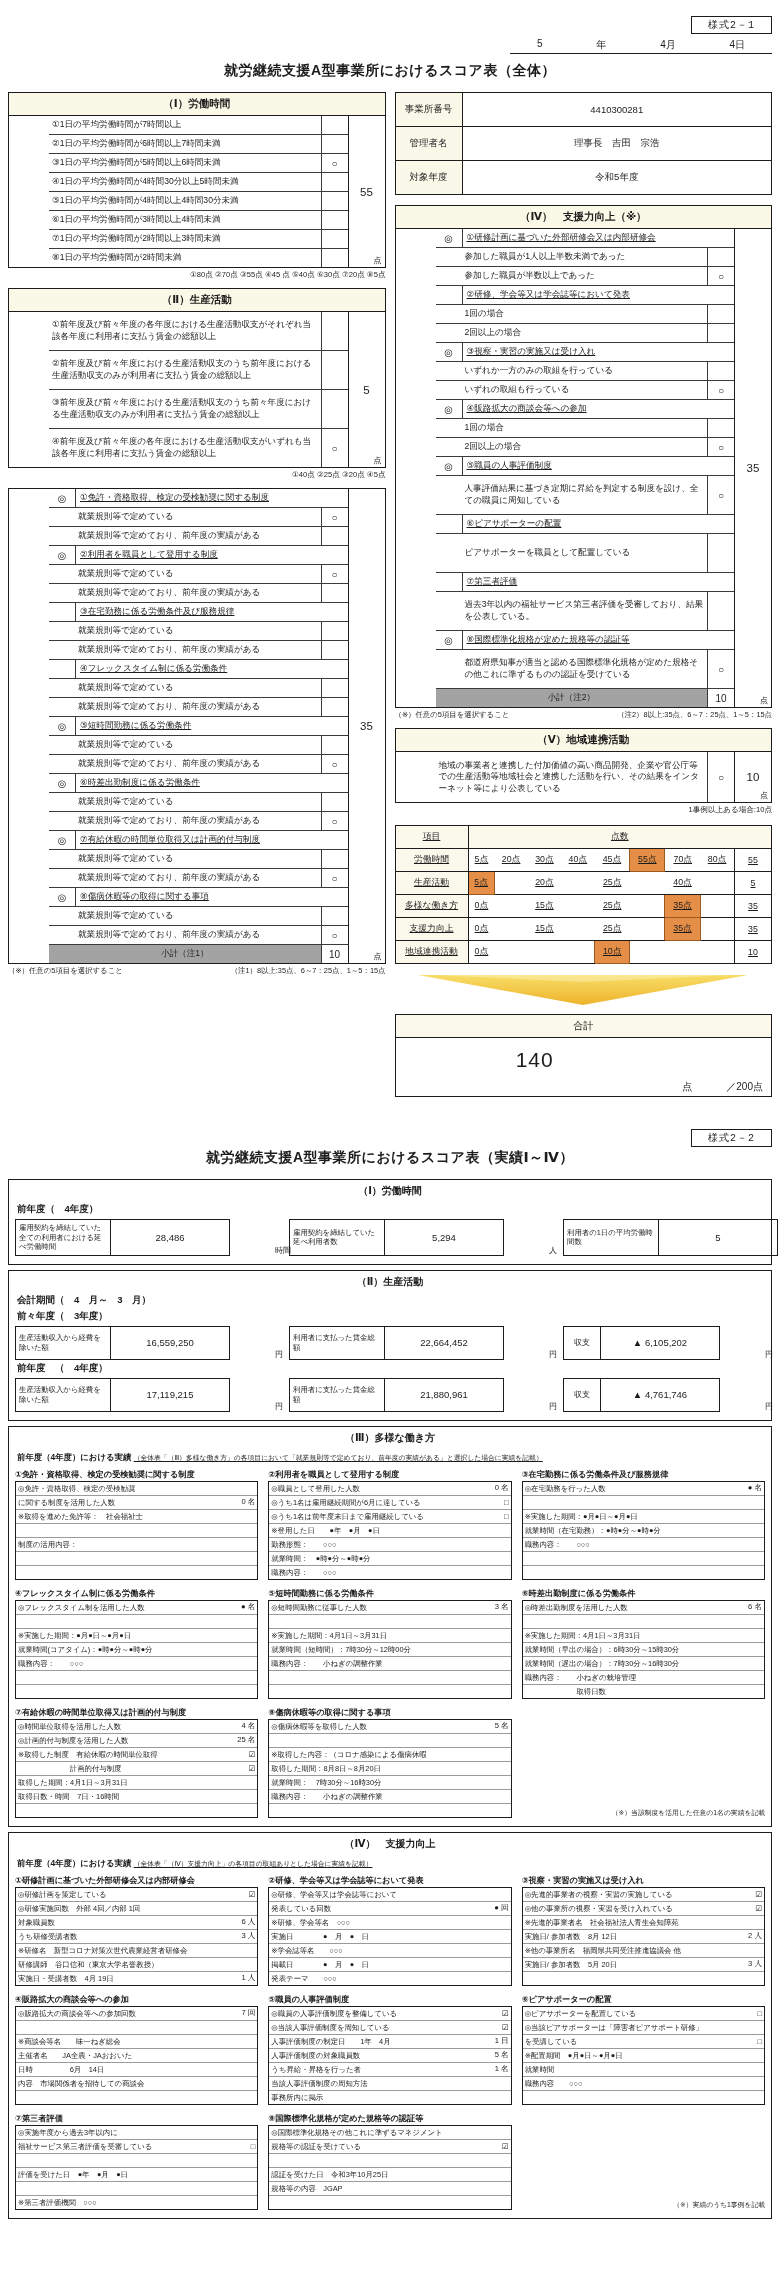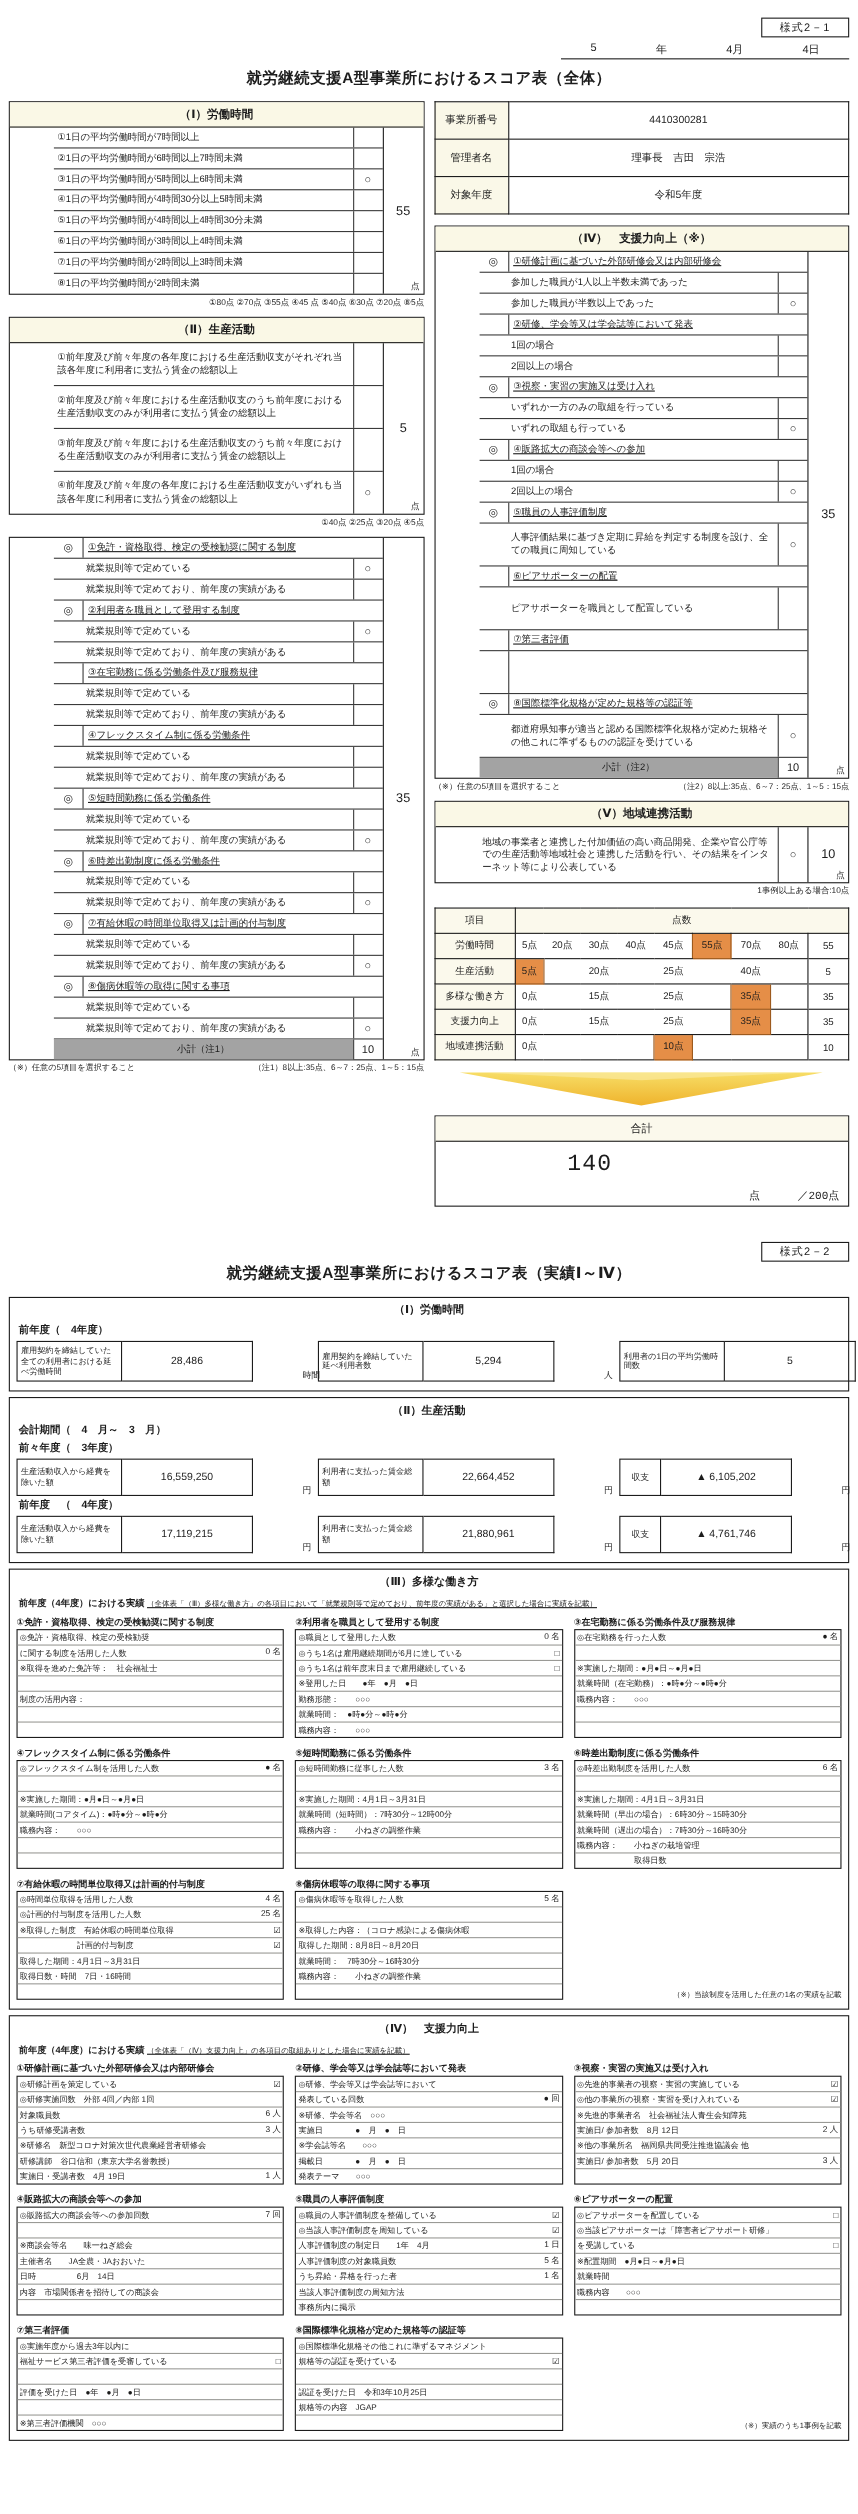--- a/index.html
+++ b/index.html
@@ -2,21 +2,21 @@
 <html><head>
 <meta charset="utf-8">
 <style>
   html,body{margin:0;padding:0;background:#ffffff;}
   body{width:780px;font-family:"Liberation Sans","DejaVu Sans",sans-serif;color:#1c1c1c;-webkit-font-smoothing:antialiased;}
   .canvas{width:780px;}
   .page{position:relative;width:764px;margin:0 auto;background:#fff;}
   #page1{padding:16px 8px 26px 8px;}
   #page2{padding:6px 8px 20px 8px;}
 
-  .tag-row{display:flex;justify-content:flex-end;}
+  .tag-row{display:flex;justify-content:flex-end;font-family:Liberation Mono, monospace;}
   .form-tag{border:1.6px solid #1c1c1c;font-size:10px;padding:1px 16px;letter-spacing:1px;}
   .date-line{width:262px;margin:4px 0 2px auto;display:flex;justify-content:space-around;border-bottom:1.4px solid #1c1c1c;font-size:10px;padding-bottom:1px;}
   .p-title{text-align:center;font-weight:bold;font-size:14px;margin:8px 0 12px 0;letter-spacing:.5px;}
 
   .cols{display:flex;gap:9px;align-items:flex-start;}
   .col{flex:1;min-width:0;}
 
   table.info{width:100%;border-collapse:collapse;margin-bottom:10px;}
   table.info td{border:1.6px solid #1c1c1c;font-size:9.5px;}
   td.i-label{width:62px;text-align:center;background:#faf8e8;padding:10px 2px;}
@@ -38,31 +38,31 @@
   .score-unit{position:absolute;bottom:1px;right:3px;font-size:8px;}
   .sec-note{font-size:7.6px;text-align:right;margin:1px 0 8px 0;}
   .note-pair{display:flex;justify-content:space-between;font-size:7.4px;margin:1px 0 8px 0;}
 
   
   .g-head .g-markbox{width:26px;flex:none;border-right:1px solid #3a3a3a;display:flex;align-items:center;justify-content:center;font-size:10px;}
   .g-label{flex:1;font-size:8.6px;padding:2px 4px;display:flex;align-items:center;text-decoration:underline;}
 
   
   table.summary{width:100%;border-collapse:collapse;margin-top:10px;}
-  table.summary th,table.summary td{border-top:1px solid #1c1c1c;border-bottom:1px solid #1c1c1c;font-weight:normal;font-size:8.8px;text-align:center;padding:5px 0;}
+  table.summary th,table.summary td{border-top:1px solid #1c1c1c;border-bottom:1px solid #1c1c1c;font-weight:normal;font-size:8.8px;text-align:center;padding:5px 0;text-decoration:underline;}
   table.summary th{background:#fbf9ec;}
   td.sum-label,th.sum-label{border-left:1.6px solid #1c1c1c;border-right:1px solid #1c1c1c;width:72px;background:#fbf9ec;}
   td.sum-total,th.sum-total{border-right:1.6px solid #1c1c1c;border-left:1px solid #1c1c1c;width:36px;}
   td.pt{border-left:none;border-right:none;}
   td.pt.hl{background:#e58e47;border:1px solid #9c5a1e;}
   tr.sum-head th{border-top:1.6px solid #1c1c1c;}
   tr:last-child td{border-bottom:1.6px solid #1c1c1c;}
 
   .arrow-wrap{display:flex;justify-content:center;margin:8px 0 6px 0;}
-  .total-box{border:1.8px solid #1c1c1c;font-family:Liberation Mono, monospace;}
+  .total-box{border:1.8px solid #1c1c1c;}
   .total-head{border-bottom:1.2px solid #1c1c1c;background:#fbf9ec;text-align:center;font-size:10px;padding:4px 0;}
   .total-body{position:relative;height:58px;}
   .total-val{position:absolute;left:32%;top:10px;font-size:21px;letter-spacing:1px;}
   .total-foot{position:absolute;right:8px;bottom:2px;font-size:10px;display:flex;gap:34px;}
 
   
   .sec2box{border:1.8px solid #1c1c1c;margin-bottom:5px;padding:2px 6px 8px 6px;}
   .sec2-title{text-align:center;font-weight:bold;font-size:10px;padding:2px 0 3px 0;}
   .yr-label{font-size:9.5px;font-weight:bold;margin:2px 0 3px 2px;}
   .fields{display:flex;justify-content:space-between;gap:6px;}
@@ -404,20 +404,21 @@
                   <div style="width: 26px; flex: 0 0 auto;"></div>
                   <div class="s-label">ピアサポーターを職員として配置している</div>
                   <div class="s-mark"></div>
                 </div>
                 <div class="s-row g-head">
                   <div class="g-markbox"></div>
                   <div class="g-label">⑦第三者評価</div>
                 </div>
                 <div class="s-row tall2">
                   <div style="width: 26px; flex: 0 0 auto;"></div>
+                  <div class="s-label">過去3年以内の福祉サービス第三者評価を受審しており、結果を公表している。</div>
                   <div class="s-mark"></div>
                 </div>
                 <div class="s-row g-head">
                   <div class="g-markbox">◎</div>
                   <div class="g-label">⑧国際標準化規格が定めた規格等の認証等</div>
                 </div>
                 <div class="s-row tall2">
                   <div style="width: 26px; flex: 0 0 auto;"></div>
                   <div class="s-label">都道府県知事が適当と認める国際標準化規格が定めた規格その他これに準ずるものの認証を受けている</div>
                   <div class="s-mark">○</div>

